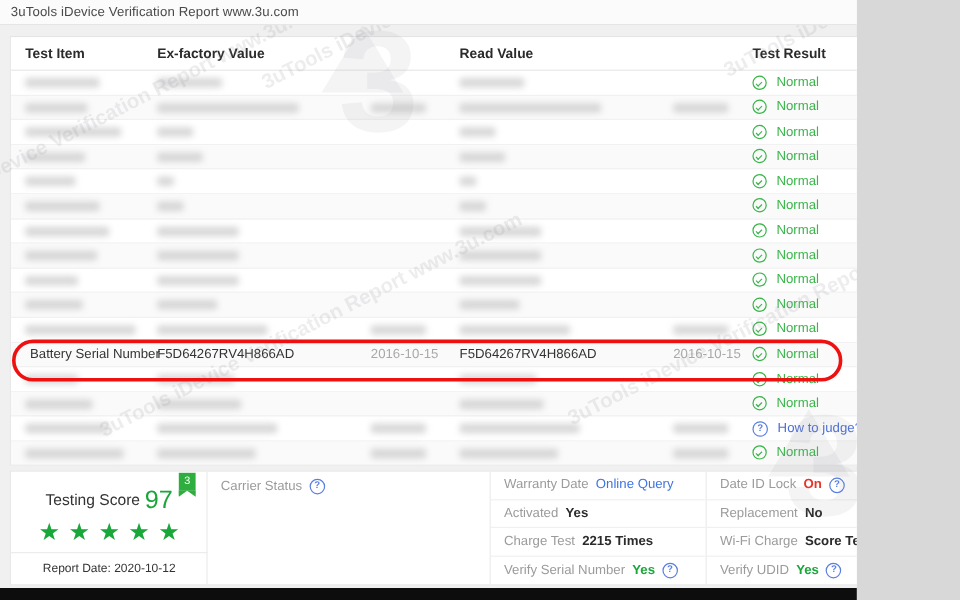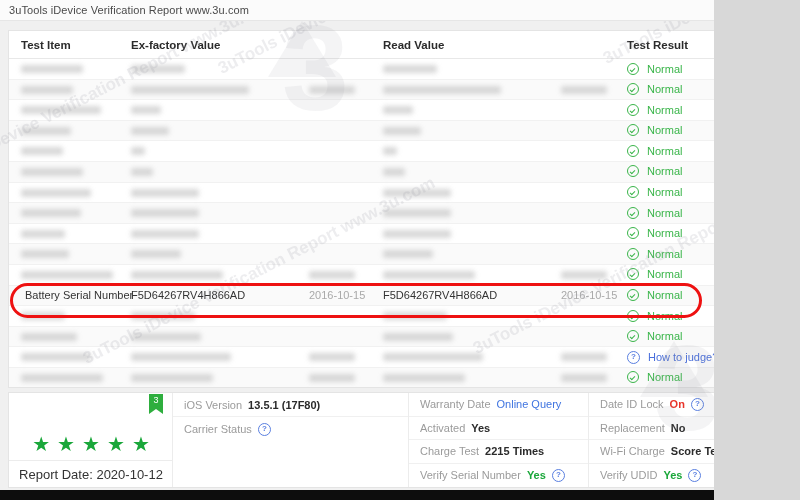--- a/index.html
+++ b/index.html
@@ -160,21 +160,21 @@
   }
   .stars{
     position:absolute;left:0;top:41px;width:164px;
     display:flex;justify-content:center;gap:7px;
   }
   .stars span{color:#1aa73a;font-size:20px;line-height:20px;}
   .rep-date{
     position:absolute;left:0;bottom:0;width:164px;height:26px;
     border-top:1px solid #ececec;
     display:flex;align-items:center;justify-content:center;
-    font-size:13px;color:#333;
+    font-size:10px;color:#333;
   }
   .sum-col{
     flex:1 1 0;border-right:1px solid #ececec;box-sizing:border-box;
     display:flex;flex-direction:column;
   }
   .sum-col:last-child{border-right:none;}
   .sum-col.w2{flex:0 0 236px;}
   .sum-col.w3{flex:0 0 180px;}
   .srow{
     height:24px;display:flex;align-items:center;
@@ -391,37 +391,36 @@
     <div class="wm-text" style="left:215px;top:40px;transform:rotate(-27deg);">3uTools iDevice Verification Report www.3u.com</div>
     <div class="wm-text" style="left:600px;top:30px;transform:rotate(-27deg);">3uTools iDevice Verification Report www.3u.com</div>
     <div class="wm-text" style="left:80px;top:330px;transform:rotate(-27deg);">3uTools iDevice Verification Report www.3u.com</div>
     <div class="wm-text" style="left:470px;top:320px;transform:rotate(-27deg);">3uTools iDevice Verification Report www.3u.com</div>
     <div class="wm-text" style="left:-80px;top:150px;transform:rotate(-27deg);">3uTools iDevice Verification Report www.3u.com</div>
   </div>
 
   <div class="summary">
     <div class="sum-left">
       <div class="ribbon">3</div>
+      <div class="score-line">
+        <span>Testing Score</span><span class="num">97</span>
+      </div>
       <div class="stars" id="stars">
           <span>★</span>
           <span>★</span>
           <span>★</span>
           <span>★</span>
           <span>★</span>
         </div>
       <div class="rep-date">
         <span>Report Date:</span>&nbsp;<span>2020-10-12</span>
       </div>
     </div>
     <div class="sum-col w2" id="col2">
         <div class="srow">
-          <span class="sk">iOS Version</span>
-          <span class="sv">13.5.1 (17F80)</span>
-        </div>
-        <div class="srow">
           <span class="sk">Carrier Status</span>
           <span class="qmark">?</span>
         </div>
       </div>
     <div class="sum-col w3" id="col3">
         <div class="srow">
           <span class="sk">Warranty Date</span>
           <span class="sv link">Online Query</span>
         </div>
         <div class="srow">

